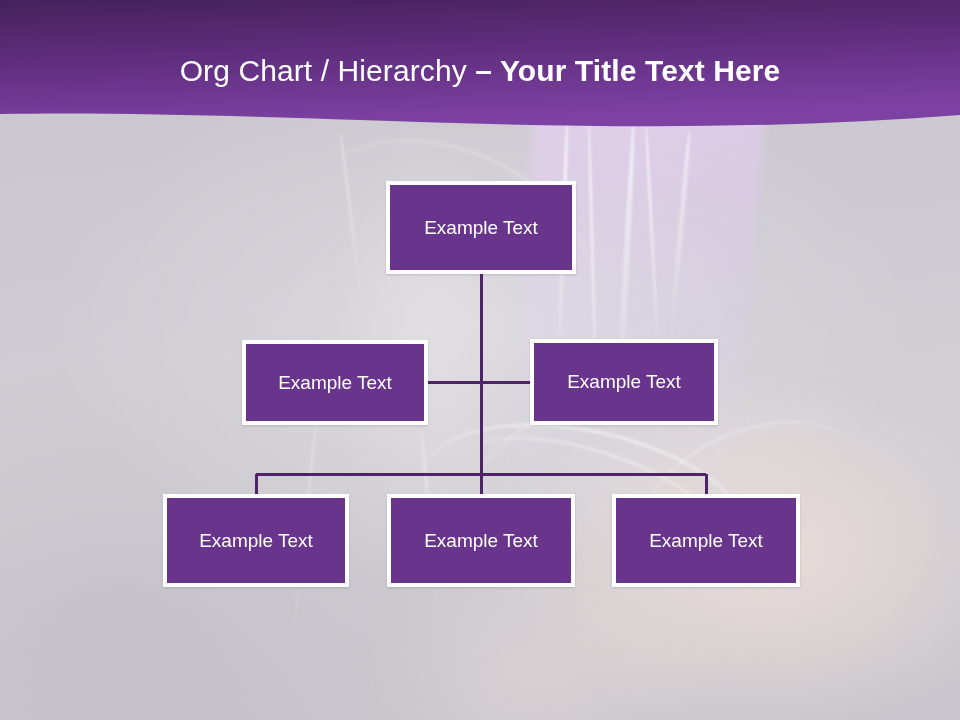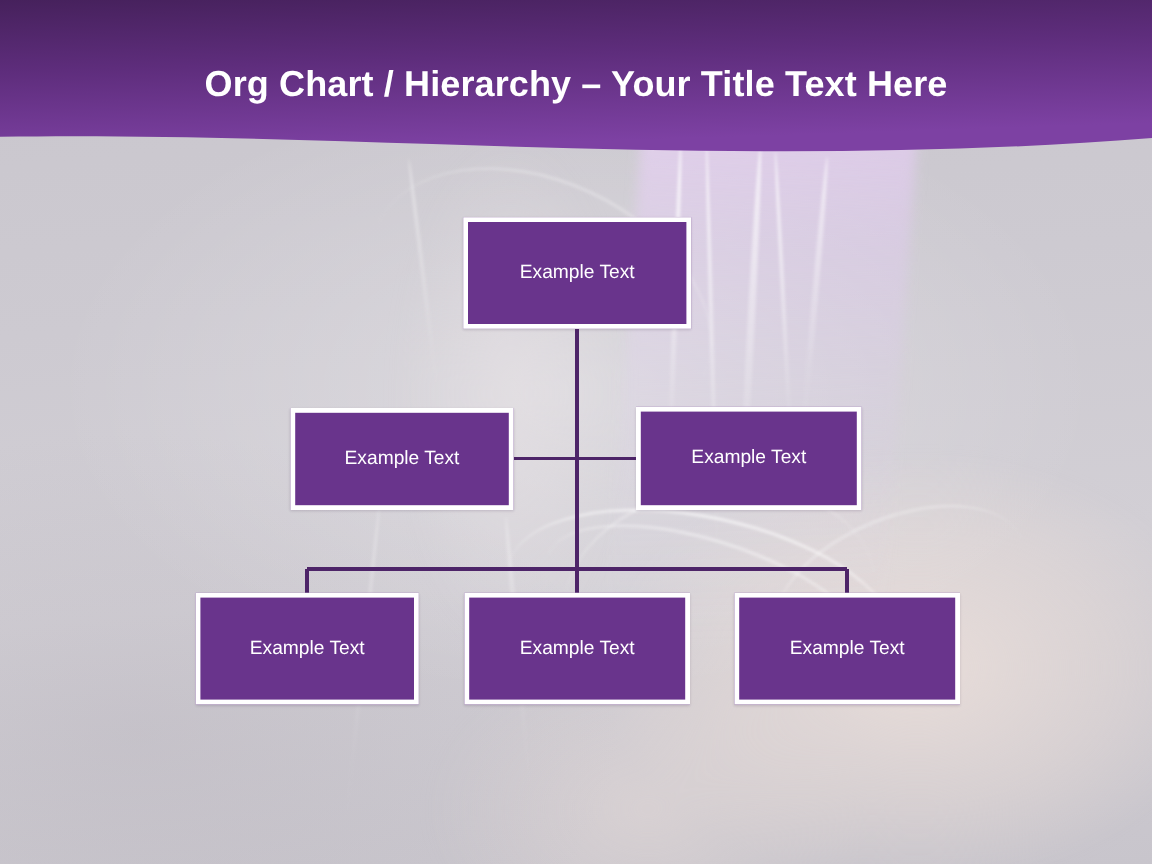--- a/index.html
+++ b/index.html
@@ -111,21 +111,21 @@
     left: 0;
     top: 52px;
     width: 960px;
     text-align: center;
     color: #ffffff;
     font-size: 30px;
     line-height: 38px;
     letter-spacing: 0.1px;
     white-space: nowrap;
   }
-  .title .strong { font-weight: bold; }
+  .title .strong { font-weight: normal; }
   .title .light  { font-weight: bold; }
 
   
   .chart-layer {
     position: absolute;
     inset: 0;
   }
   .connectors {
     position: absolute;
     inset: 0;
@@ -133,21 +133,21 @@
 
   .node {
     position: absolute;
     box-sizing: border-box;
     background: #69348C;
     border: 4px solid #ffffff;
     display: flex;
     align-items: center;
     justify-content: center;
     color: #ffffff;
-    font-size: 16px;
+    font-size: 19px;
     line-height: 24px;
     text-align: center;
     box-shadow: 0 1px 2px rgba(60,40,75,0.18);
   }
 </style>
 </head>
 <body>
 
 <div class="slide">
 

